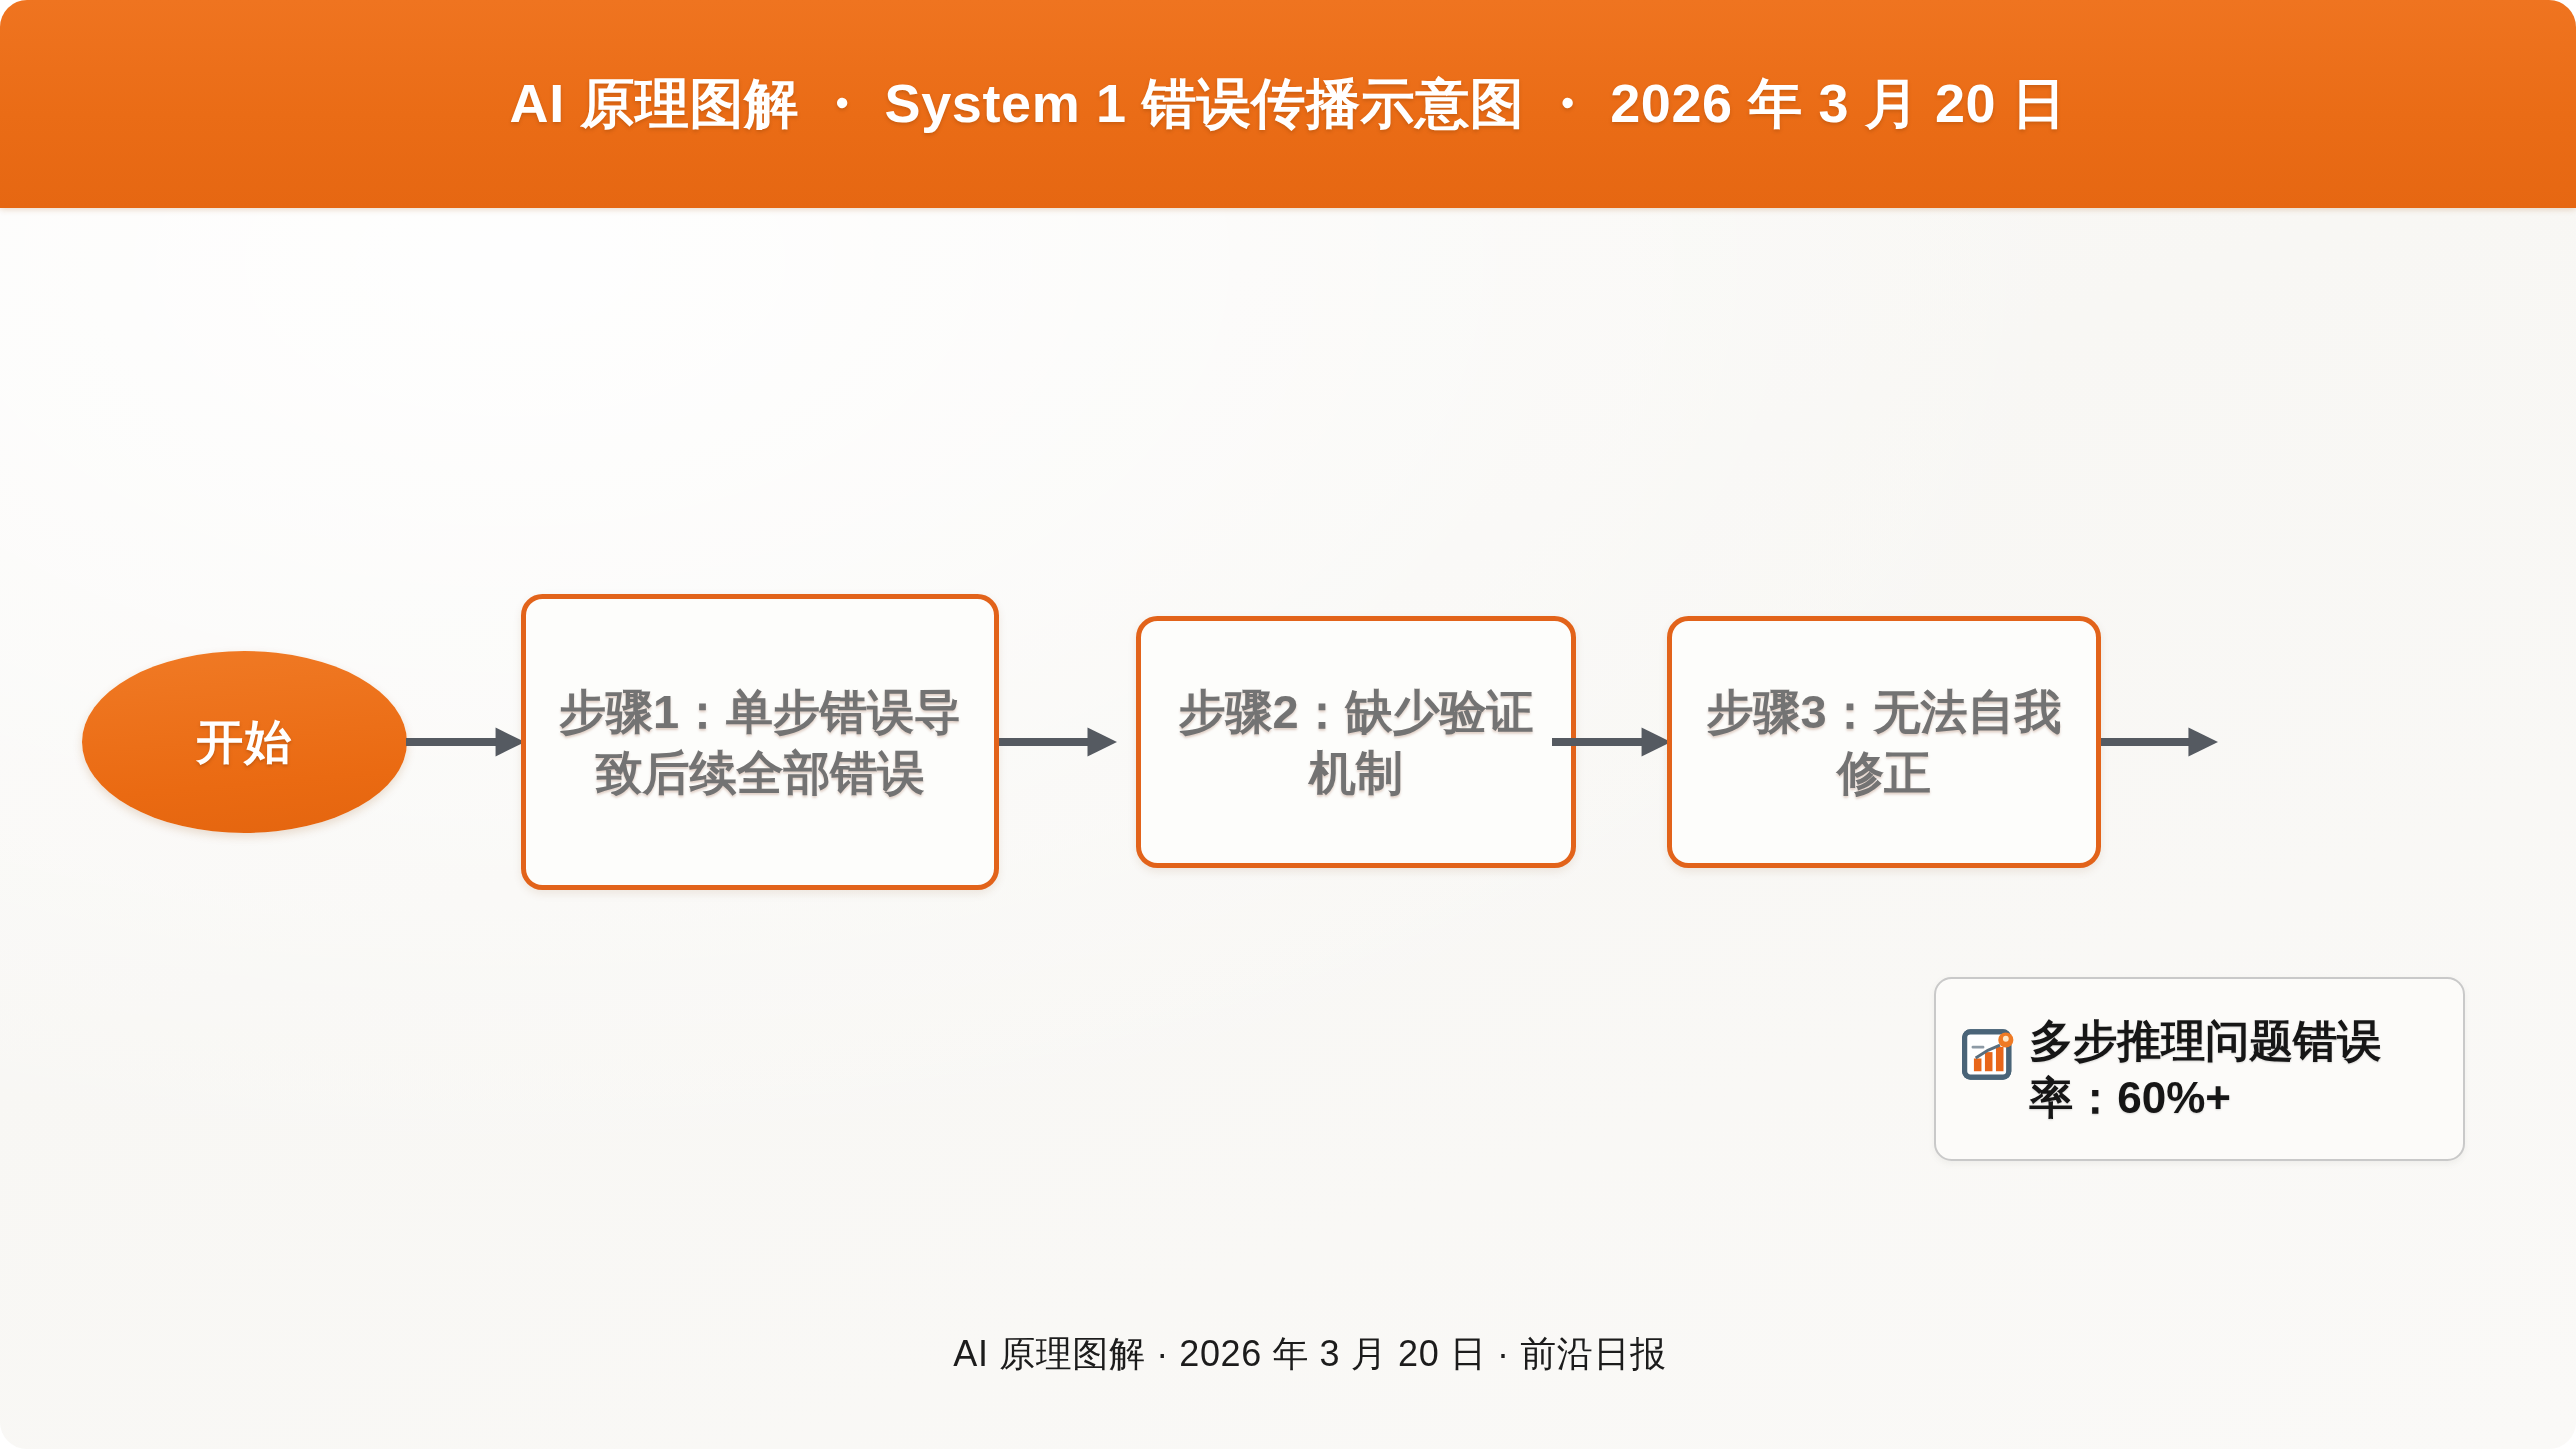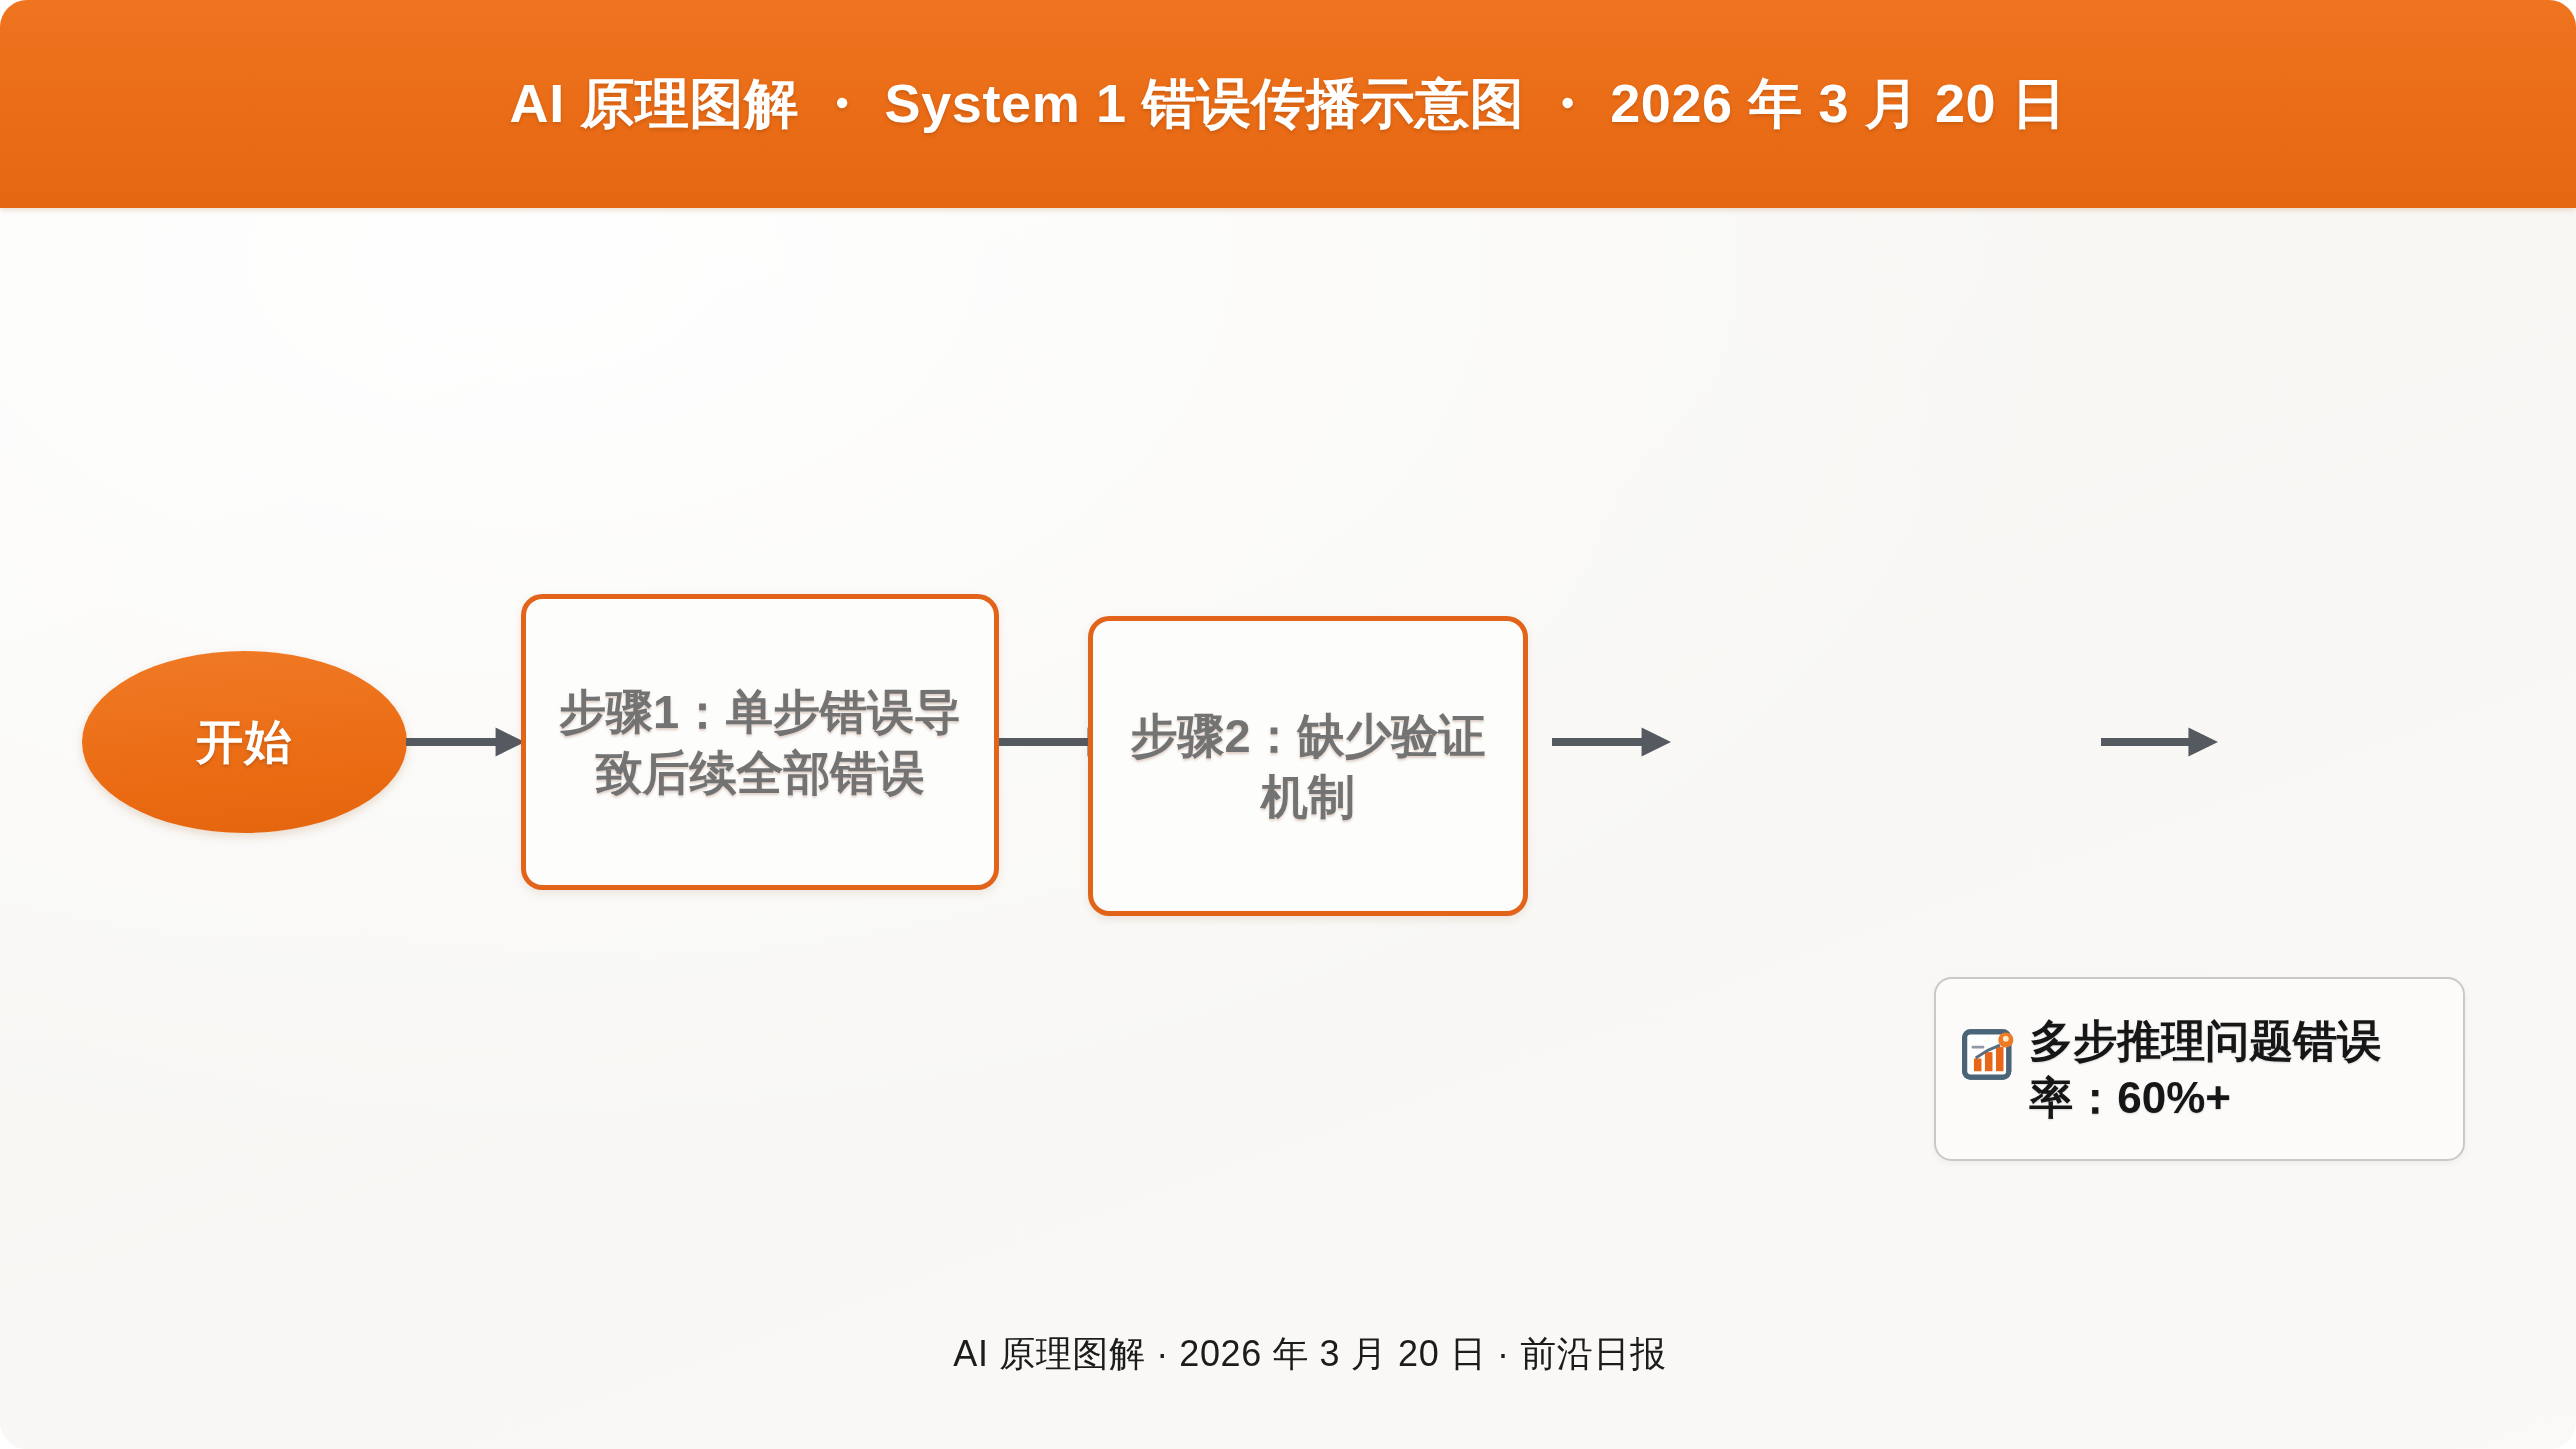--- a/index.html
+++ b/index.html
@@ -96,21 +96,21 @@
     line-height: 1.30;
     text-align: center;
     letter-spacing: 0px;
     text-shadow: 0 1.9px 2.5px rgba(120,40,10,0.22);
     word-break: break-word;
   }
 
   
   #node-start   { left: 82px;  width: 325px;  height: 182px;  top: 66px; }
   #node-step1   { left: 521px;  width: 478px;  height: 296px;  top: 9.4px;  }
-  #node-step2   { left: 1088px; width: 440px;  height: 300px;  top: 31px;  }
+  #node-step2   { left: 1136px; width: 440px;  height: 252px;  top: 31px;  }
   #node-step3   { left: 1667px; width: 434px;  height: 252px;  top: 31px;  }
   #node-end     { left: 2212px; width: 314px;  height: 177px;  top: 69px; }
 
   
   .arrow {
     position: absolute;
     top: 138px;
     height: 38px;
     display: block;
   }
@@ -198,20 +198,23 @@
 
     <div class="node process" id="node-step2">
       <span class="node-label">步骤2：缺少验证机制</span>
     </div>
 
     <svg class="arrow" id="arrow-3" viewBox="0 0 190 60">
       <line x1="0" y1="30" x2="150" y2="30" stroke="#555a61" stroke-width="13"></line>
       <polygon points="143,7 190,30 143,53" fill="#555a61"></polygon>
     </svg>
 
+    <div class="node process" id="node-step3">
+      <span class="node-label">步骤3：无法自我修正</span>
+    </div>
 
     <svg class="arrow" id="arrow-4" viewBox="0 0 186 60">
       <line x1="0" y1="30" x2="146" y2="30" stroke="#555a61" stroke-width="13"></line>
       <polygon points="139,7 186,30 139,53" fill="#555a61"></polygon>
     </svg>
 
 
   </div>
 
   <div class="callout">

